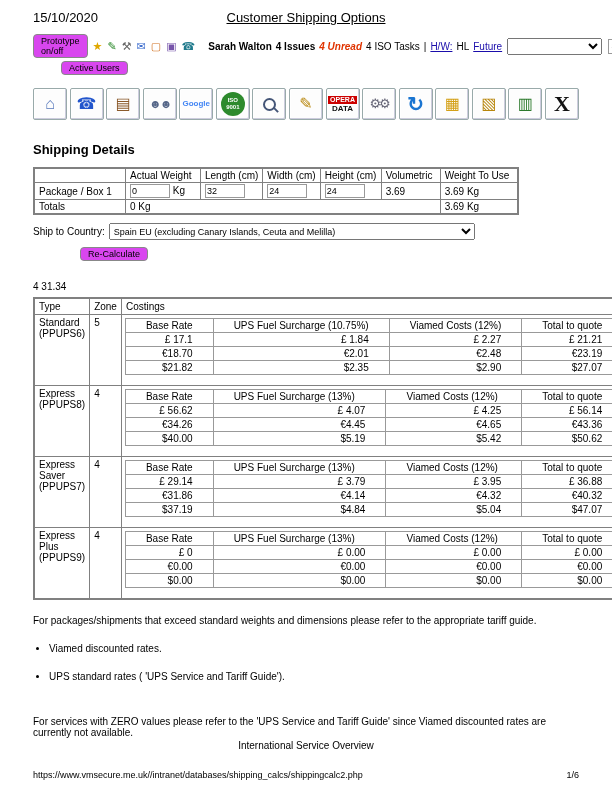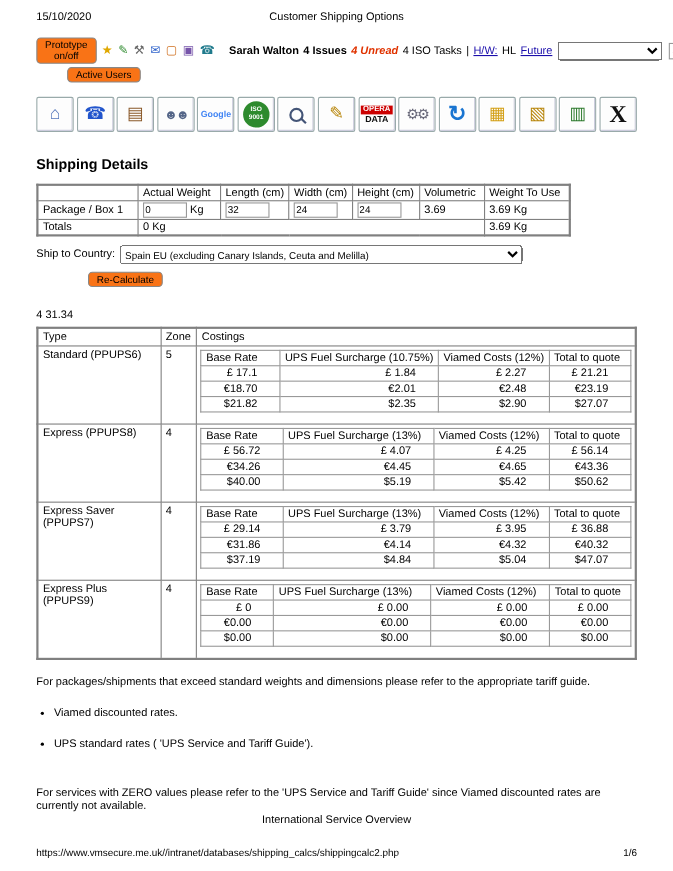--- a/index.html
+++ b/index.html
@@ -1,28 +1,28 @@
 <!DOCTYPE html>
 <html><head>
 <meta charset="utf-8">
 <style>
   html,body{margin:0;padding:0;}
   body{
     width:612px;height:792px;position:relative;background:#fff;color:#000;
     font-family:"Liberation Sans", sans-serif;font-size:10px;overflow:hidden;
   }
-  .print-header{position:absolute;top:10px;left:0;right:0;height:12px;font-size:10px;}
+  .print-header{position:absolute;top:10px;left:0;right:0;height:12px;font-size:13px;text-decoration:underline;}
   .print-date{position:absolute;left:33px;top:0;}
   .print-title{text-align:center;}
   .print-footer{position:absolute;bottom:12px;left:33px;right:33px;font-size:9px;display:flex;justify-content:space-between;}
   .content{padding:30px 33px 0 33px;}
 
   
   .topbar{display:flex;align-items:center;gap:5px;margin-top:4px;}
-  .btn{border:1px solid #888;border-radius:4px;background:#f97316;padding:1px 7px;font-size:9px;cursor:pointer;display:inline-block;text-align:center;}
+  .btn{border:1px solid #888;border-radius:4px;background:#d946ef;padding:1px 7px;font-size:9px;cursor:pointer;display:inline-block;}
   .mini-icon{font-size:11px;line-height:11px;}
   .mi-star{color:#e0a800;}
   .mi-edit{color:#2d8a2d;}
   .mi-tools{color:#666;}
   .mi-mail{color:#3366cc;}
   .mi-note{color:#d07020;}
   .mi-screen{color:#7755aa;}
   .mi-phone{color:#1f7a8c;}
   .user-cluster{display:flex;align-items:center;gap:4px;margin-left:8px;white-space:nowrap;}
   .bold{font-weight:bold;}
@@ -67,21 +67,21 @@
   select.country-select{width:366px;height:17px;font-size:9px;}
   .recalc-row{margin-top:7px;padding-left:47px;}
   .debug-note{margin-top:20px;}
 
   .cost-table{margin-top:5px;border:2px solid #808080;width:546px;}
   .cost-table > tbody > tr > th, .cost-table > tbody > tr > td{border:1px solid #808080;padding:2px 4px;text-align:left;font-weight:normal;vertical-align:top;}
   .type-cell{width:128px;}
   .zone-cell{width:24px;}
   .costings-cell{padding:3px 3px 10px 3px !important;}
   .inner-table{width:100%;border:1px solid #808080;}
-  .inner-table th{border:1px solid #999;padding:1px 4px;font-weight:normal;text-align:left;white-space:nowrap;}
+  .inner-table th{border:1px solid #999;padding:1px 20px;font-weight:normal;text-align:left;white-space:nowrap;}
   .inner-table td{border:1px solid #999;padding:1px 20px;text-align:right;white-space:nowrap;}
   .c-base{width:16%;}.c-fuel{width:37%;}.c-viamed{width:28%;}.c-total{width:19%;}
 
   .tariff-note{margin-top:15px;}
   ul.note-list{margin:17px 0 0 16px;padding:0;}
   ul.note-list li{margin:0;}
   .or-text{margin-top:25px;}
   .list2{margin-top:14px;}
   .zero-note{margin-top:34px;width:546px;}
   .overview-line{margin-top:2px;text-align:center;}
@@ -271,21 +271,21 @@
         <td class="costings-cell">
           <table class="inner-table">
               <tbody>
             <tr>
               <th class="c-base">Base Rate</th>
               <th class="c-fuel">UPS Fuel Surcharge (13%)</th>
               <th class="c-viamed">Viamed Costs (12%)</th>
               <th class="c-total">Total to quote</th>
             </tr>
             <tr>
-              <td>£ 56.72</td>
+              <td>£ 56.62</td>
               <td>£ 4.07</td>
               <td>£ 4.25</td>
               <td>£ 56.14</td>
             </tr>
             <tr>
               <td>€34.26</td>
               <td>€4.45</td>
               <td>€4.65</td>
               <td>€43.36</td>
             </tr>

